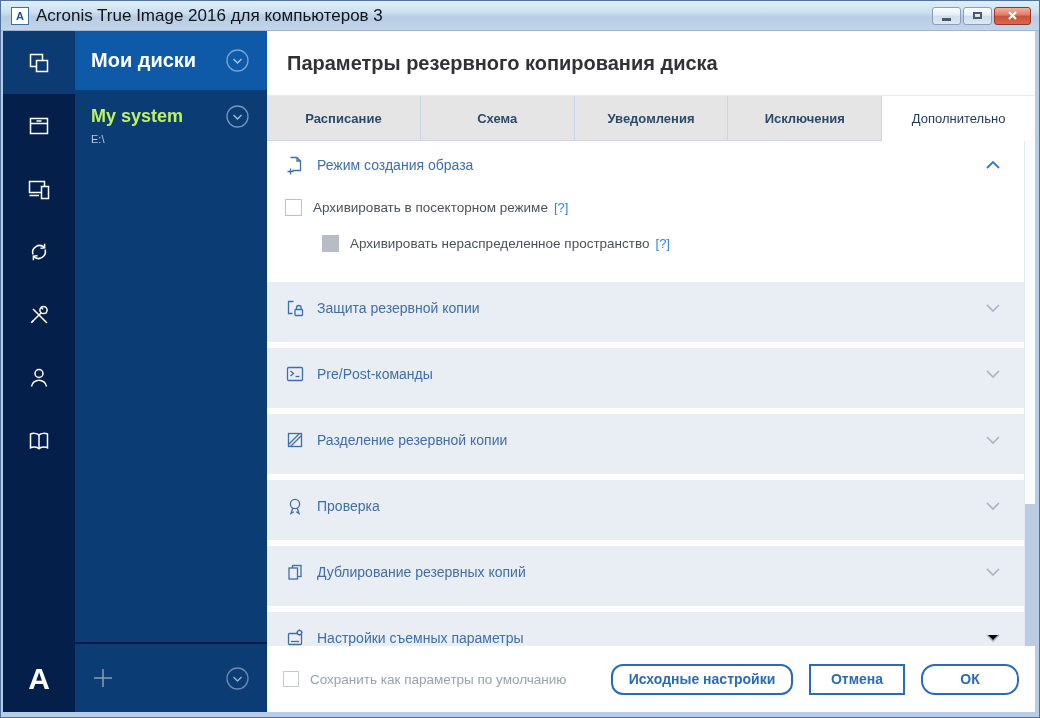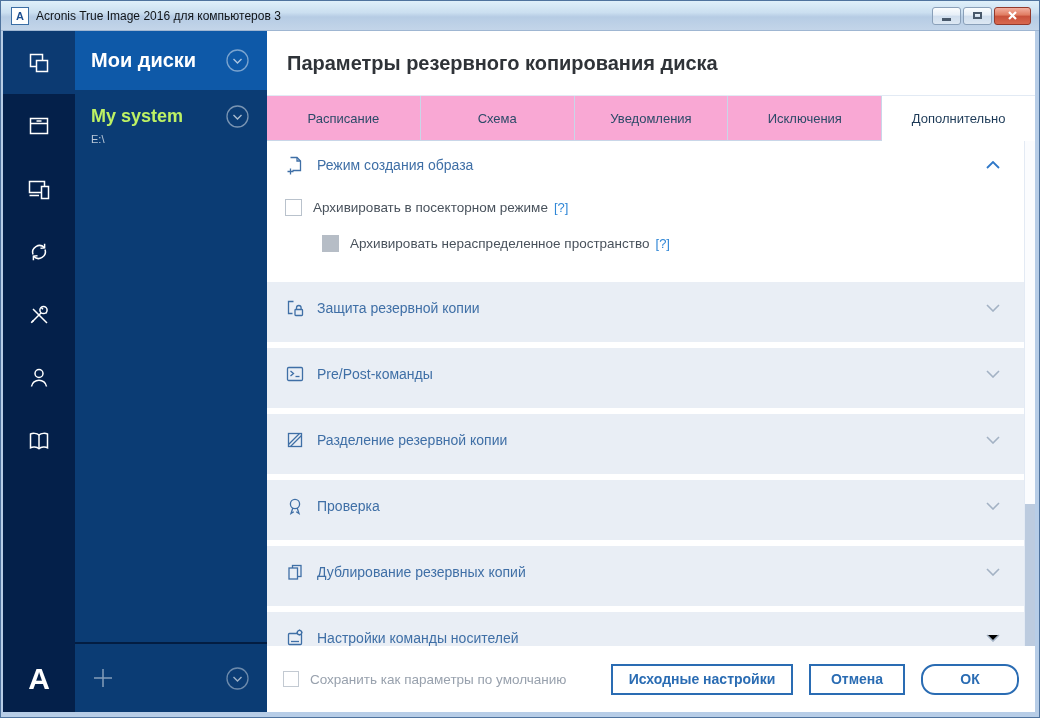--- a/index.html
+++ b/index.html
@@ -4,21 +4,21 @@
 <style>
   html,body{margin:0;padding:0;background:#e8e8e8;font-family:"Liberation Sans",sans-serif;}
   .window{width:1040px;height:718px;box-sizing:border-box;border:1px solid #4f739e;
     background:#b7cde7;display:flex;flex-direction:column;overflow:hidden;}
   
   .titlebar{height:29px;display:flex;align-items:center;padding:0 8px 0 10px;
     background:linear-gradient(#dff0fa,#cbdff0 40%,#b6cce4 55%,#c3d5e9);
     border-bottom:1px solid #9fb6d2;}
   .app-icon{width:16px;height:16px;background:#fff;border:1px solid #3b6ea5;color:#1d4f91;
     font-size:11px;font-weight:bold;display:flex;align-items:center;justify-content:center;margin-right:7px;}
-  .win-title{font-size:12px;color:#101417;}
+  .win-title{font-size:17px;color:#101417;}
   .win-controls{margin-left:auto;display:flex;align-items:flex-start;}
   .wbtn{height:18px;width:29px;border-radius:3px;border:1px solid #8aa0b9;box-sizing:border-box;
     background:linear-gradient(#fbfdfe,#e6eef7 45%,#cfdded 50%,#dde8f3);
     display:flex;align-items:center;justify-content:center;margin-left:2px;cursor:default;}
   .wbtn.close{width:37px;background:linear-gradient(#f3b0a0,#e07b60 45%,#c8503a 50%,#d8684e);border-color:#93392b;}
   .g-min{width:9px;height:3px;background:#49596b;margin-top:7px;}
   .g-max{width:9px;height:7px;border:2px solid #49596b;box-sizing:border-box;background:transparent;}
   
   .app-body{flex:1;display:flex;margin:0 4px 5px 2px;overflow:hidden;background:#fff;}
   
@@ -40,21 +40,21 @@
   .bk-name{color:#bef264;font-size:18px;font-weight:700;}
   .bk-path{color:rgba(255,255,255,.72);font-size:11px;margin-top:3px;}
   .bk-footer{height:68px;border-top:2px solid #031d42;display:flex;align-items:center;
     padding:0 16px;flex:none;}
   
   .content{flex:1;background:#fff;display:flex;flex-direction:column;min-width:0;}
   .content-header{height:64px;display:flex;align-items:center;padding:0 20px;flex:none;}
   .page-title{font-size:20px;color:#2f3338;font-weight:600;margin:0;}
   .tabs{height:45px;display:flex;flex:none;border-top:1px solid #e2eaf4;}
   .tab{flex:1;display:flex;align-items:center;justify-content:center;font-size:13px;color:#2c4a68;
-    background:#f9a8d4;border-right:1px solid #c9d6e8;border-bottom:1px solid #c9d6e8;cursor:pointer;box-sizing:border-box;}
+    background:#e5e5e5;border-right:1px solid #c9d6e8;border-bottom:1px solid #c9d6e8;cursor:pointer;box-sizing:border-box;font-weight:bold;}
   .tab:last-child{border-right:none;}
   .tab.active{background:#fff;border-bottom:none;font-weight:normal;color:#1d3a57;}
   .panel{flex:1;position:relative;overflow:hidden;}
   .scroll{position:absolute;left:0;top:0;right:11px;bottom:0;}
   .sec-open{background:#fff;padding-bottom:16px;}
   .sec-header{height:48px;display:flex;align-items:center;padding:0 24px 0 18px;cursor:pointer;}
   .sec-label{color:#3f6fa6;font-size:14px;margin-left:12px;}
   .sec-chev{margin-left:auto;}
   .opt-row{display:flex;align-items:center;margin:10px 0 0 18px;}
   .opt-row.indent{margin:19px 0 8px 55px;}
@@ -72,21 +72,21 @@
   .sb{position:absolute;top:0;right:0;bottom:0;width:11px;background:#fbfcfe;border-left:1px solid #e3eaf4;box-sizing:border-box;}
   .sb-thumb{position:absolute;left:0;right:0;bottom:0;height:142px;background:#bccbdf;cursor:pointer;}
   
   .footer{height:66px;display:flex;align-items:center;padding:0 16px;background:#fff;flex:none;}
   .footer .cb{width:16px;height:16px;border-color:#c3cad2;}
   .footer-label{font-size:13.5px;color:#98a1ad;margin-left:11px;}
   .buttons{margin-left:auto;display:flex;}
   .btn-o{height:31px;border:2px solid #2a6cb3;color:#2a6cb3;background:#fff;font-weight:600;
     font-size:14px;display:flex;align-items:center;justify-content:center;box-sizing:border-box;
     margin-left:16px;cursor:pointer;font-family:"Liberation Sans",sans-serif;}
-  .btn-reset{width:182px;} .btn-cancel{width:96px;} .btn-ok{width:98px;border-radius:14px;}
+  .btn-reset{width:182px;border-radius:12px;} .btn-cancel{width:96px;} .btn-ok{width:98px;border-radius:14px;}
 </style>
 </head>
 <body>
 
 <div class="window">
 
   <div class="titlebar">
     <span class="app-icon">A</span>
     <span class="win-title">Acronis True Image 2016 для компьютеров 3</span>
     <div class="win-controls">
@@ -287,21 +287,21 @@
             </svg>
           </div>
 
           <div class="sec-row">
             <svg class="sec-icon" width="20" height="20" viewBox="0 0 20 20">
               <rect x="3.5" y="5.5" width="13" height="11" rx="1"></rect>
               <path d="M6 13.5 H14"></path>
               <circle cx="14.5" cy="4.5" r="2.2" fill="#e9eef5"></circle>
               <path d="M14.5 1.6 V2.4 M14.5 6.6 V7.4 M11.6 4.5 H12.4 M16.6 4.5 H17.4"></path>
             </svg>
-            <span class="sec-label">Настройки команды носителей</span>
+            <span class="sec-label">Настройки съемных параметры</span>
             <svg class="sec-chev" width="14" height="8" viewBox="0 0 14 8">
               <path d="M1 1 L7 7 L13 1" stroke="#a3b2c4" stroke-width="1.6" fill="false"></path>
             </svg>
           </div>
 
           <div class="sec-partial"></div>
         </div>
 
         <div class="sb">
           <div class="sb-thumb"></div>

